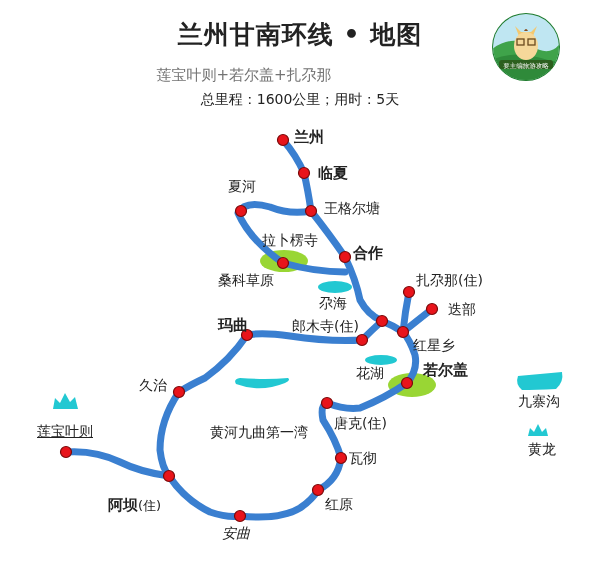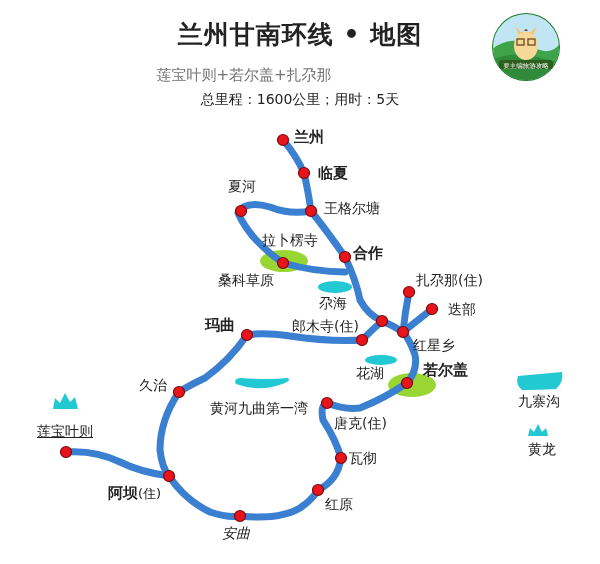--- a/index.html
+++ b/index.html
@@ -98,22 +98,22 @@
 <div class="lbl big" style="left:353px;top:244px;">合作</div>
 <div class="lbl" style="left:292px;top:318px;">郎木寺(住)</div>
 <div class="lbl" style="left:413px;top:337px;text-align:center;">红星乡</div>
 <div class="lbl" style="left:416px;top:272px;">扎尕那(住)</div>
 <div class="lbl" style="left:448px;top:301px;">迭部</div>
 <div class="lbl big" style="left:423px;top:361px;">若尔盖</div>
 <div class="lbl" style="left:334px;top:415px;">唐克(住)</div>
 <div class="lbl" style="left:349px;top:450px;">瓦彻</div>
 <div class="lbl" style="left:325px;top:496px;">红原</div>
 <div class="lbl" style="left:222px;top:525px;font-style:italic;">安曲</div>
-<div class="lbl big" style="left:108px;top:484px;"><span>阿坝</span><span class="sm">(住)</span></div>
+<div class="lbl big" style="left:108px;top:496px;"><span>阿坝</span><span class="sm">(住)</span></div>
 <div class="lbl" style="left:139px;top:377px;">久治</div>
-<div class="lbl big" style="left:205px;top:316px;text-align:right;">玛曲</div>
+<div class="lbl big" style="left:218px;top:316px;text-align:right;">玛曲</div>
 <div class="lbl" style="left:37px;top:423px;text-decoration:underline;">莲宝叶则</div>
 
 <div class="lbl" style="left:319px;top:295px;">尕海</div>
 <div class="lbl" style="left:356px;top:365px;">花湖</div>
-<div class="lbl" style="left:210px;top:400px;">黄河九曲第一湾</div>
+<div class="lbl" style="left:210px;top:424px;">黄河九曲第一湾</div>
 <div class="lbl" style="left:518px;top:393px;">九寨沟</div>
 <div class="lbl" style="left:528px;top:441px;">黄龙</div>
 
 </body></html>

